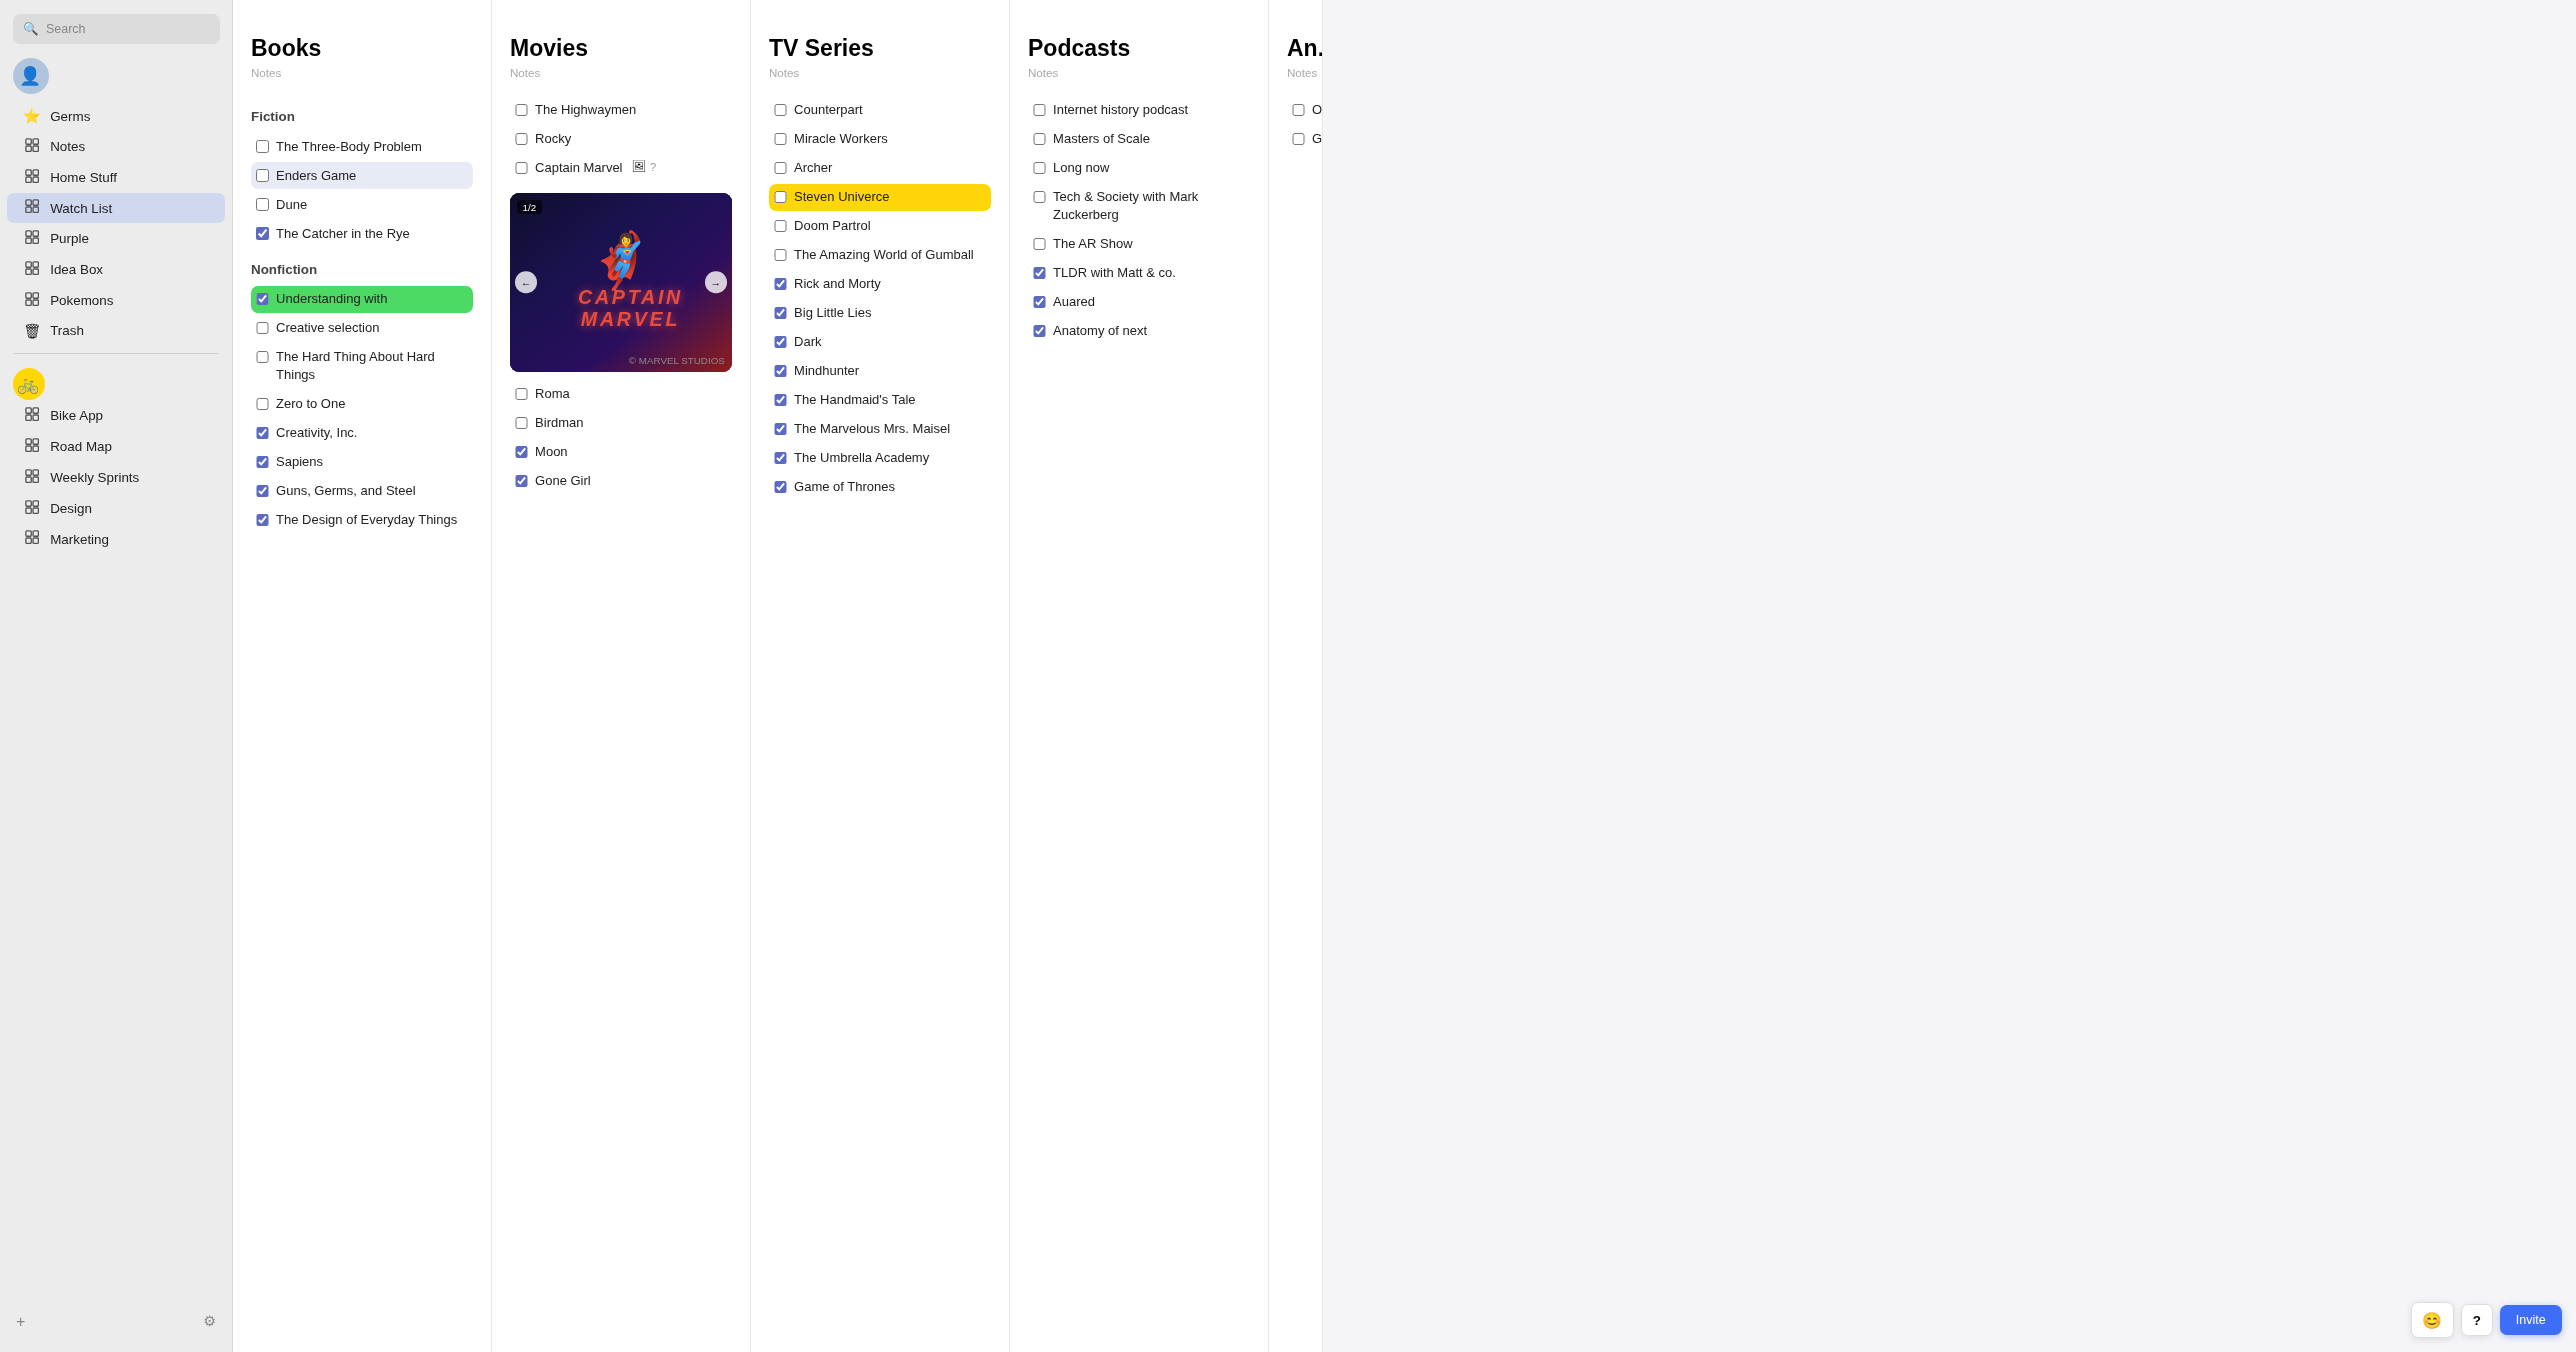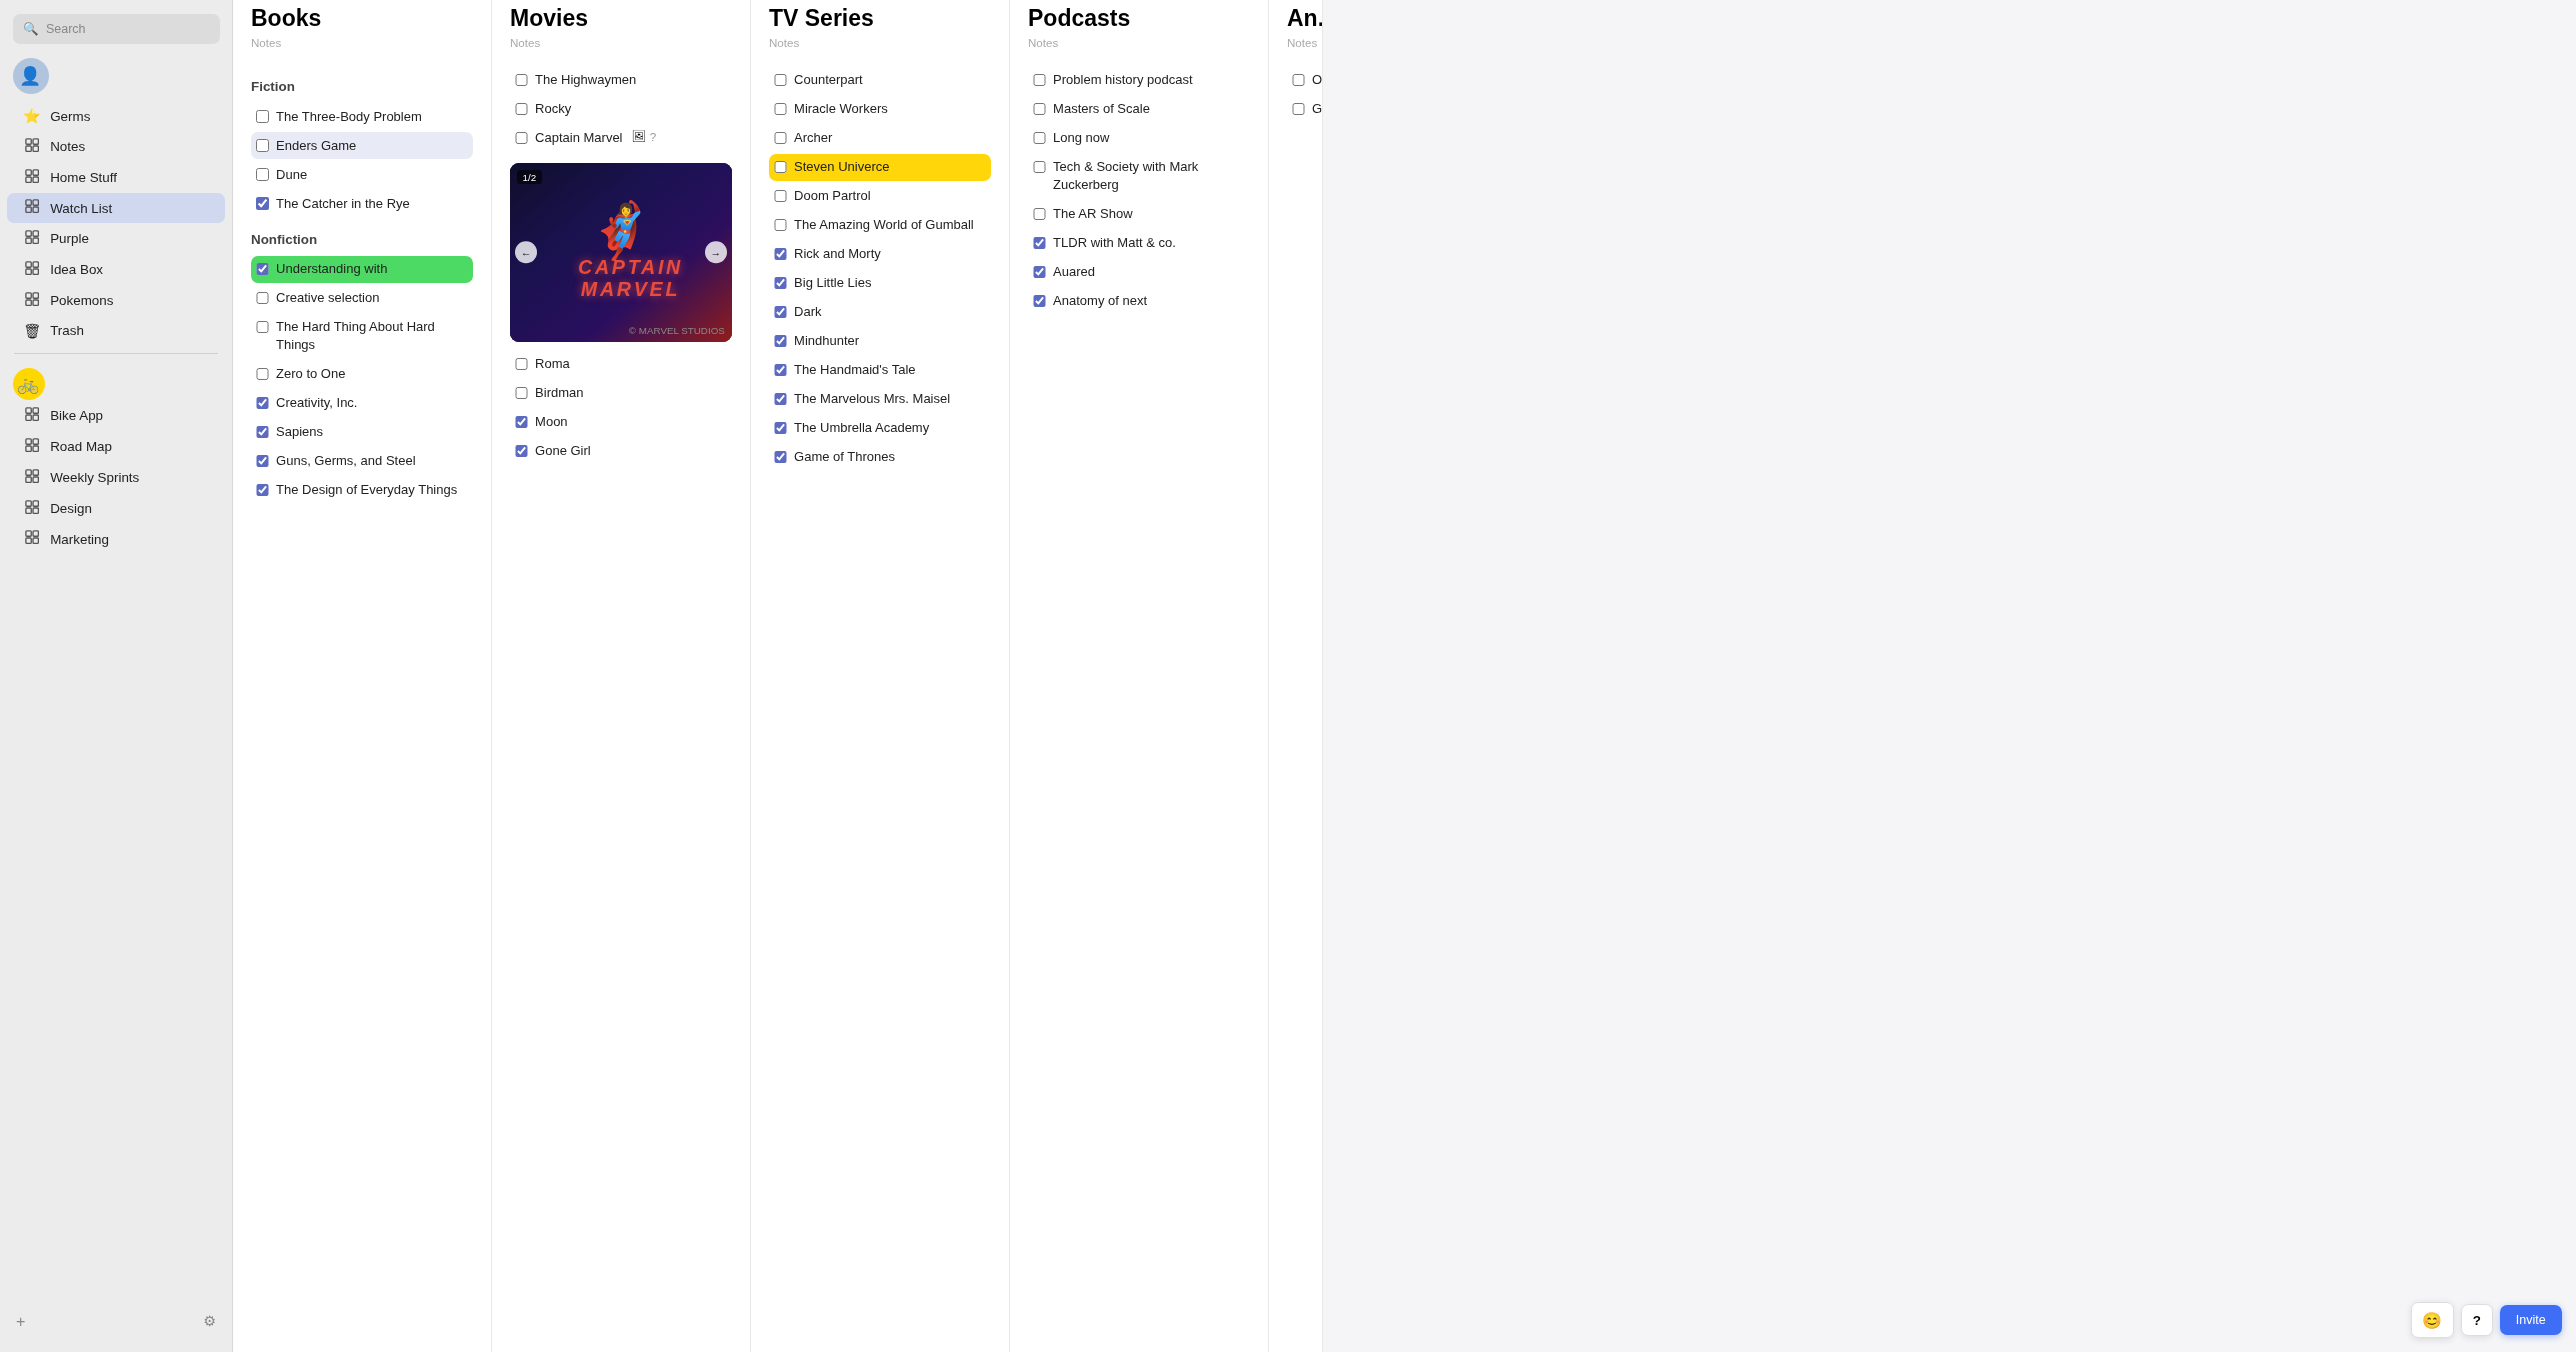--- a/index.html
+++ b/index.html
@@ -89,21 +89,21 @@
     #main {
       flex: 1;
       display: flex;
       overflow-x: auto;
       overflow-y: hidden;
     }
 
     .board-column {
       min-width: 259px;
       width: 259px;
-      padding: 5px 18px;
+      padding: 35px 18px;
       border-right: 0.9px solid #e8e8e8;
       display: flex;
       flex-direction: column;
       overflow-y: auto;
       background: white;
     }
 
     .col-title {
       font-size: 23px;
       font-weight: 700;
@@ -564,21 +564,21 @@
         <div class="task-item">
           <input type="checkbox" checked="" style="">
           <span class="task-label">Game of Thrones</span>
         </div>
       </div>
       <div class="board-column">
         <div class="col-title">Podcasts</div>
         <div class="col-subtitle">Notes</div>
         <div class="task-item">
           <input type="checkbox" style="">
-          <span class="task-label">Problem history podcast</span>
+          <span class="task-label">Internet history podcast</span>
         </div>
         <div class="task-item">
           <input type="checkbox" style="">
           <span class="task-label">Masters of Scale</span>
         </div>
         <div class="task-item">
           <input type="checkbox" style="">
           <span class="task-label">Long now</span>
         </div>
         <div class="task-item">

